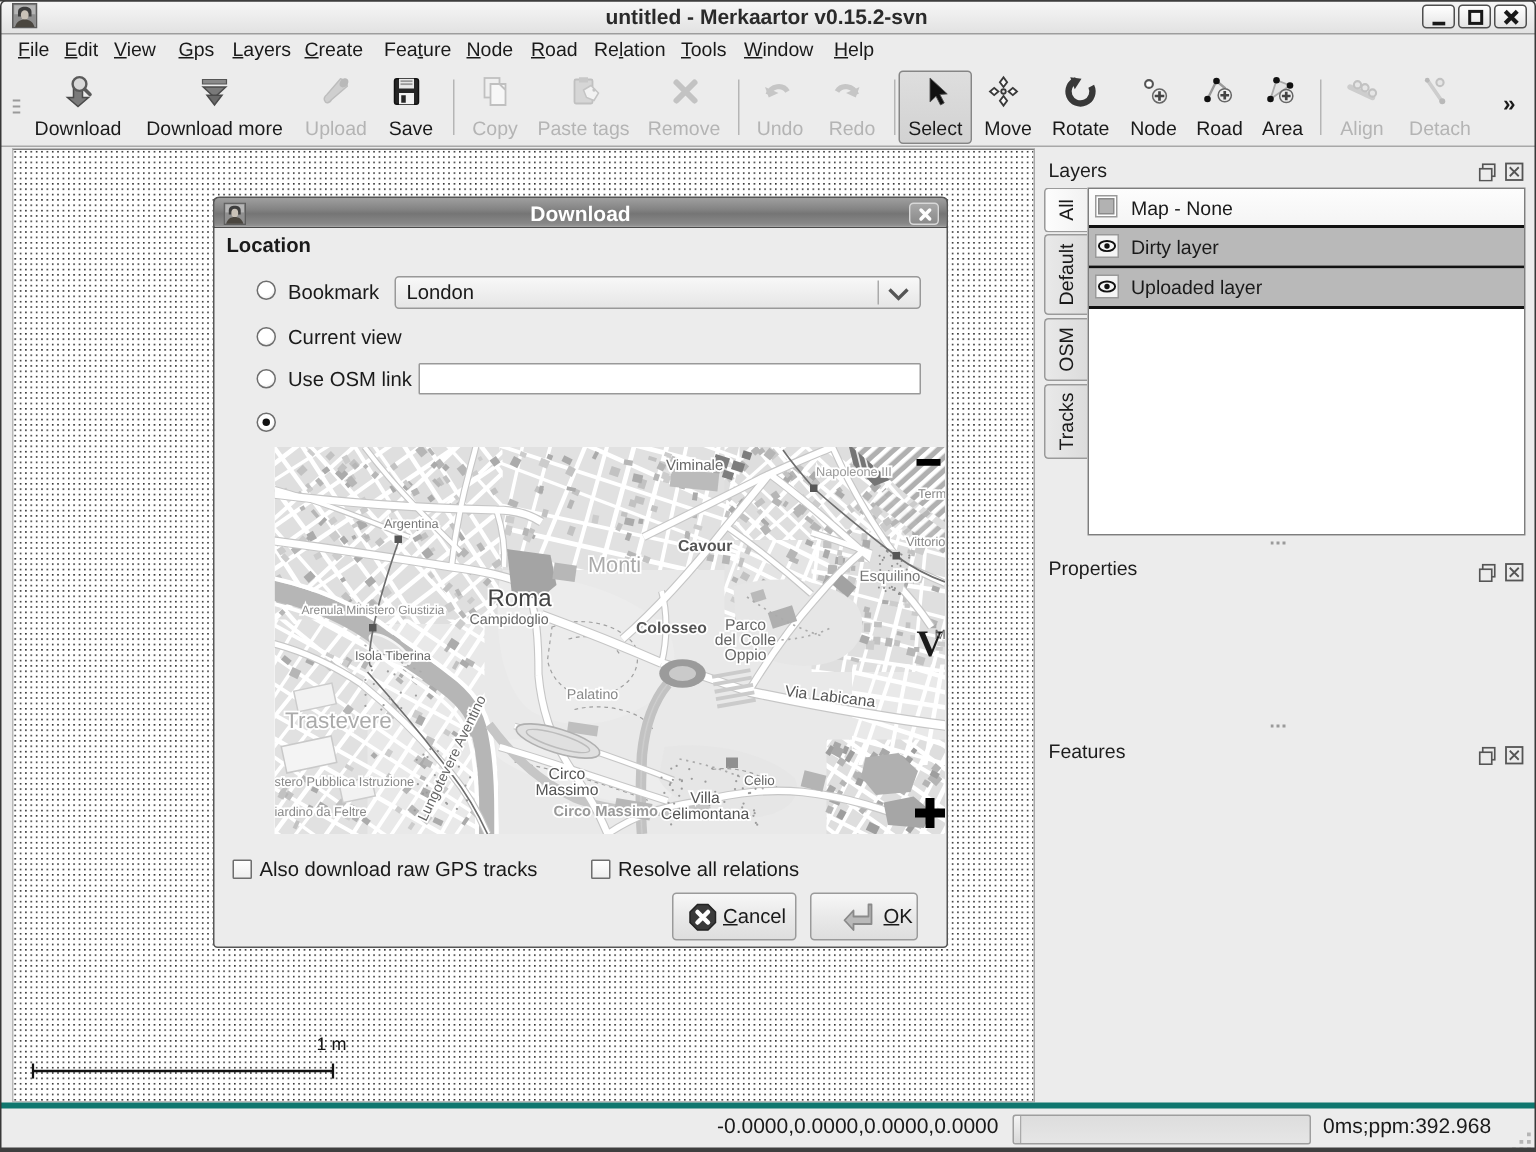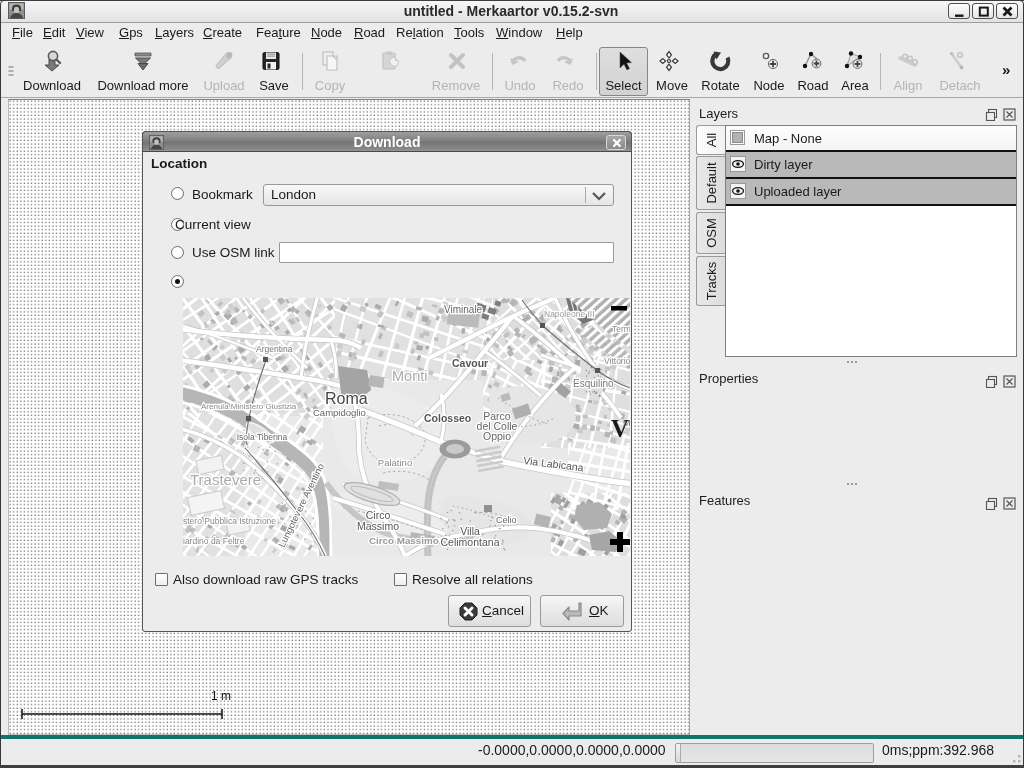--- a/index.html
+++ b/index.html
@@ -142,20 +142,23 @@
   <div class="tbtn dis" style="left:201px;width:46px">
       <span class="lbl">Upload</span>
     </div>
   <div class="tbtn" style="left:255px;width:38px">
       <span class="lbl">Save</span>
     </div>
   <div class="tsep" style="left:302px"></div>
   <div class="tbtn dis" style="left:311px;width:38px">
       <span class="lbl">Copy</span>
     </div>
+  <div class="tbtn dis" style="left:356px;width:66px">
+      <span class="lbl">Paste tags</span>
+    </div>
   <div class="tbtn dis" style="left:430px;width:52px">
       <span class="lbl">Remove</span>
     </div>
   <div class="tsep" style="left:492px"></div>
   <div class="tbtn dis" style="left:500px;width:40px">
       <span class="lbl">Undo</span>
     </div>
   <div class="tbtn dis" style="left:548px;width:40px">
       <span class="lbl">Redo</span>
     </div>
@@ -420,21 +423,21 @@
   <div class="dlbl" style="left:49px;top:55px">Bookmark</div>
   <div class="abs" style="left:120px;top:52px;width:351px;height:22px;border:1px solid #999;border-radius:3px;background:linear-gradient(#f8f8f8,#e6e6e6)">
     <span style="position:absolute;left:7px;top:2px;font-size:13.5px">London</span>
     <div style="position:absolute;right:27px;top:2px;width:1px;height:16px;background:#aaa"></div>
     <svg style="position:absolute;right:6px;top:6px" width="16" height="10">
         <path d="M2 2 L8 8 L14 2" fill="none" stroke="#555" stroke-width="2.2"></path>
       </svg>
   </div>
 
   <div class="radio" style="left:28px;top:86px"></div>
-  <div class="dlbl" style="left:32px;top:85px">Current view</div>
+  <div class="dlbl" style="left:49px;top:85px">Current view</div>
 
   <div class="radio" style="left:28px;top:114px"></div>
   <div class="dlbl" style="left:49px;top:113px">Use OSM link</div>
   <div class="abs" style="left:136px;top:110px;width:335px;height:21px;border:1px solid #999;background:#fff;border-radius:1px"></div>
 
   <div class="radio sel" style="left:28px;top:143px"></div>
 
   <div class="abs" style="left:40px;top:166px;width:447px;height:258px;overflow:hidden;background:#ffffff">
     <svg width="447" height="258" viewBox="0 0 447 258" style="position:absolute;left:0;top:0">
         <rect width="447" height="258" fill="#e9e9e9"></rect>
@@ -1639,21 +1642,21 @@
   <div class="checkbox" style="left:251px;top:441px"></div>
   <div class="dlbl" style="left:269px;top:440px">Resolve all relations</div>
 
   <div class="dbtnbig" style="left:305px;width:83px">
     <svg style="position:absolute;left:10px;top:6px" width="19" height="19" viewBox="0 0 19 19">
       <path d="M6 1 h7 l5 5 v7 l-5 5 h-7 l-5 -5 v-7 z" fill="#3a3a3a" stroke="#222"></path>
       <path d="M6 6 l7 7 M13 6 l-7 7" stroke="#fff" stroke-width="3" stroke-linecap="round"></path>
     </svg>
     <span style="position:absolute;left:33px;top:7px"><u>C</u>ancel</span>
   </div>
-  <div class="dbtnbig" style="left:397px;width:84px">
+  <div class="dbtnbig" style="left:397px;width:72px">
     <svg style="position:absolute;left:20px;top:5px" width="22" height="21" viewBox="0 0 22 21">
       <path d="M18 2 v8 h-10 v-4 l-6 6.5 l6 6.5 v-4 h12 v-13 z" fill="#b9b9b9" stroke="#8a8a8a" stroke-width="1.2" stroke-linejoin="round"></path>
     </svg>
     <span style="position:absolute;left:48px;top:7px"><u>O</u>K</span>
   </div>
 </div>
 
 <div class="abs" style="left:0;top:765px;width:1024px;height:3px;background:#3f3f3f;z-index:70"></div>
 
 </body></html>

